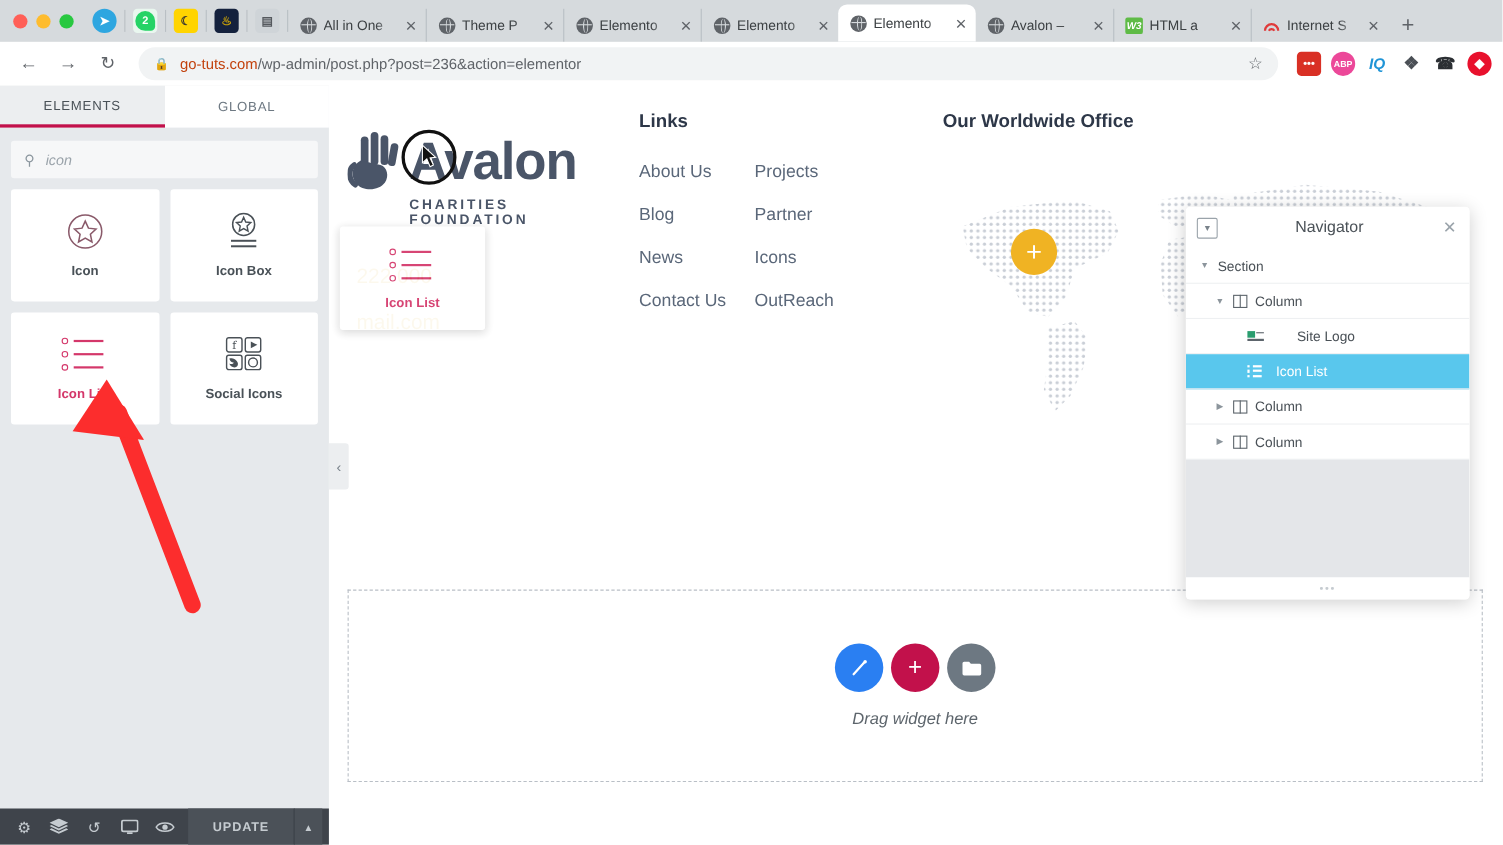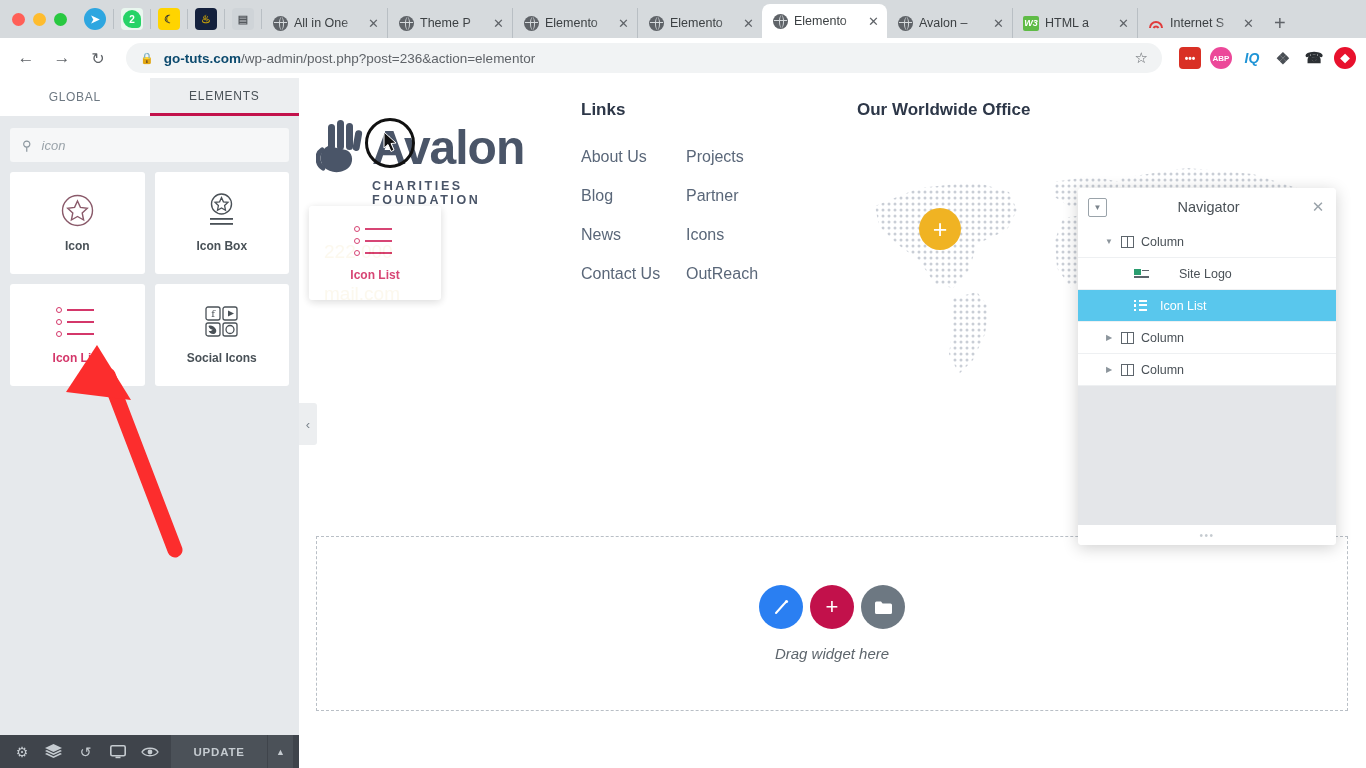--- a/index.html
+++ b/index.html
@@ -72,21 +72,21 @@
   .urlbar { height: 40px; background: #fff; display: flex; align-items: center; padding: 0 10px; }
   .navbtn { width: 32px; height: 32px; display:flex; align-items:center; justify-content:center;
             font-size: 17px; color: #5f6368; margin-right: 4px; }
   .navbtn.reload { font-size: 16px; }
   .omnibox {
     flex: 1; height: 30px; background: #f1f3f4; border-radius: 16px;
     display: flex; align-items: center; padding: 0 14px; margin: 0 8px;
     font-size: 13.5px; color: #5f6368;
   }
   .lock { margin-right: 10px; font-size: 11px; color: #3c4043; }
-  .url-host { color: #0c4a6e; font-weight: 700; }
+  .url-host { color: #c2410c; font-weight: 400; }
   .url-path { color: #5f6368; }
   .star { margin-left: auto; font-size: 15px; color: #5f6368; }
   .tb-ico { width: 22px; height: 22px; margin-left: 9px; border-radius: 4px;
             display:flex; align-items:center; justify-content:center; font-size: 10px;
             font-weight: bold; color: #fff; }
   .tb-dots { background: #d93025; }
   .tb-abp { background: #ec4899; border-radius: 50%; font-size: 8px; }
   .tb-iq { background: transparent; color: #1f94d6; font-size: 14px; font-style: italic; font-weight: 800; }
   .tb-puzzle { background: transparent; color: #4a4f55; font-size: 16px; }
   .tb-phone { background: transparent; color: #2b2f33; font-size: 15px; }
@@ -484,20 +484,24 @@
           </svg>
       </span>
 
       <div class="navigator">
         <div class="nav-head">
           <span class="nav-dock">▼</span>
           <span class="nav-title">Navigator</span>
           <span class="nav-close">✕</span>
         </div>
         <div class="nav-tree">
+          <div class="nav-row" style="padding-left:12px">
+            <span class="nav-arrow down"></span>
+            <span>Section</span>
+          </div>
           <div class="nav-row" style="padding-left:26px">
             <span class="nav-arrow down"></span>
             <span class="col-ico"></span>
             <span>Column</span>
           </div>
           <div class="nav-row" style="padding-left:56px">
             <span class="logo-ico">
                 <i class="g"></i>
                 <i class="l1"></i>
                 <i class="l2"></i>
@@ -534,22 +538,22 @@
           <div class="nav-blank"></div>
         </div>
         <div class="nav-foot">•••</div>
       </div>
 
     </div>
 
     <div class="el-panel">
 
       <div class="el-tabs">
+        <div class="el-tab active">ELEMENTS</div>
         <div class="el-tab">GLOBAL</div>
-        <div class="el-tab active">ELEMENTS</div>
       </div>
 
       <div class="el-search-wrap">
         <div class="el-search">
           <span class="sicon">⚲</span>
           <span class="sval">icon</span>
         </div>
       </div>
 
       <div class="widgets">

